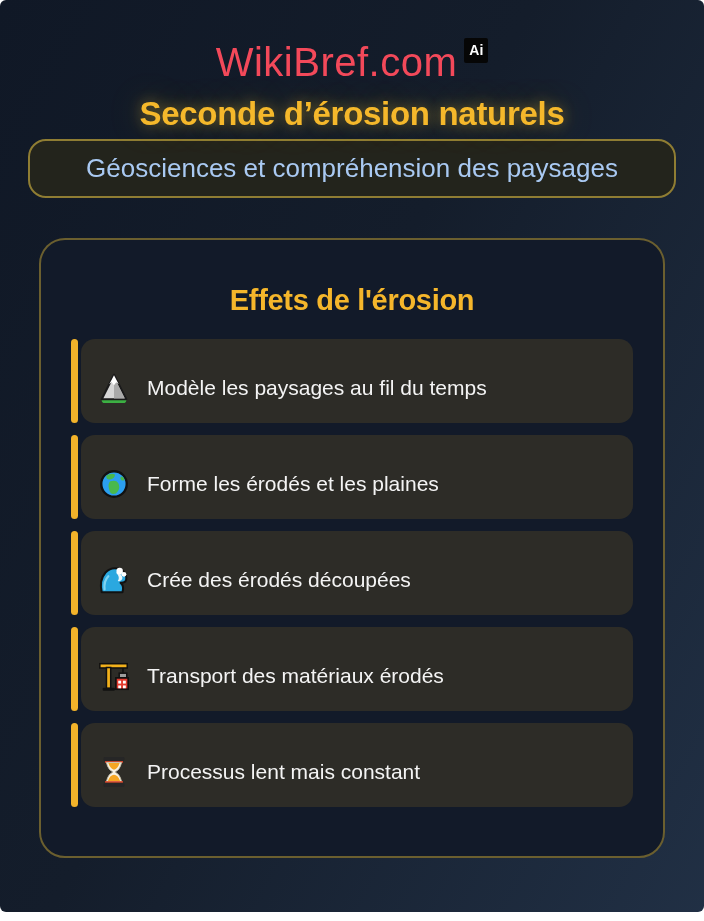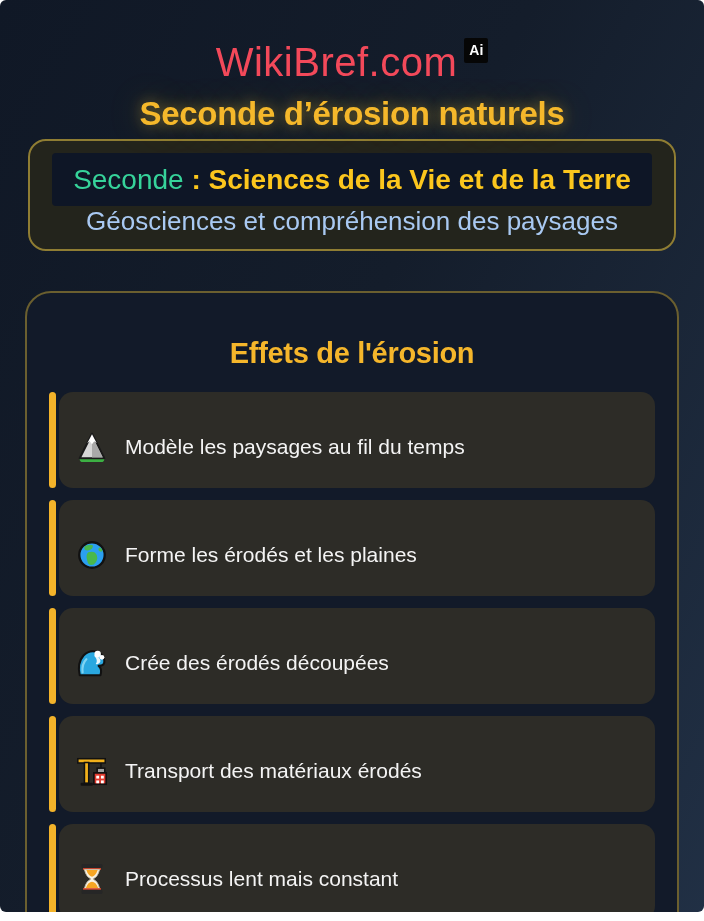--- a/index.html
+++ b/index.html
@@ -36,29 +36,29 @@
     background: #0e1626; border-radius: 4px; padding: 4px 8px;
     font-size: 28px; line-height: 1.62;
   }
   .grade { color: #36d39a; font-weight: 400; }
   .heading-sep { color: #fcc61d; font-weight: 700; white-space: pre; }
   .subject { color: #fcc61d; font-weight: 700; }
   .level-subtitle { color: #a9c9f2; font-size: 26px; margin-top: 0; }
 
   
   .effects-card {
-    margin: 40px 25px 0; border: 2px solid #6b5f2f; border-radius: 26px;
-    background: #121a29; padding: 44px 22px 40px; min-height: 620px;
+    margin: 40px 39px 0; border: 2px solid #6b5f2f; border-radius: 26px;
+    background: #121a29; padding: 44px 30px 40px; min-height: 620px;
   }
   .card-title {
     text-align: center; color: #f5b62b; font-size: 29px; font-weight: 800;
     letter-spacing: -0.3px;
   }
   .effects-list { list-style: none; margin-top: 22px; display: flex; flex-direction: column; gap: 12px; }
-  .effect-item { display: flex; height: 96px; }
+  .effect-item { display: flex; height: 84px; }
   .accent-bar { width: 7px; border-radius: 8px; background: #f3b32a; flex: none; }
   .item-box {
     flex: 1; margin-left: 3px; background: #2d2c27; border-radius: 14px;
     display: flex; align-items: center; padding: 14px 18px 0 16px;
   }
   .item-icon { width: 34px; height: 34px; flex: none; margin-right: 16px; }
   .item-text { color: #f4f4f4; font-size: 21px; }
 </style>
 </head>
 <body>
@@ -66,23 +66,20 @@
 <div class="surface">
 
   <header class="header">
     <div class="brand">
       <span class="brand-text">WikiBref.com</span><span class="ai-badge">Ai</span>
     </div>
     <h1 class="main-title">Seconde d’érosion naturels</h1>
   </header>
 
   <section class="level-box">
-    <div class="level-heading">
-      <span class="grade">Seconde</span><span class="heading-sep"> : </span><span class="subject">Sciences de la Vie et de la Terre</span>
-    </div>
     <div class="level-subtitle">Géosciences et compréhension des paysages</div>
   </section>
 
   <section class="effects-card">
     <h2 class="card-title">Effets de l'érosion</h2>
 
     <ul class="effects-list">
 
       <li class="effect-item">
         <div class="accent-bar"></div>

